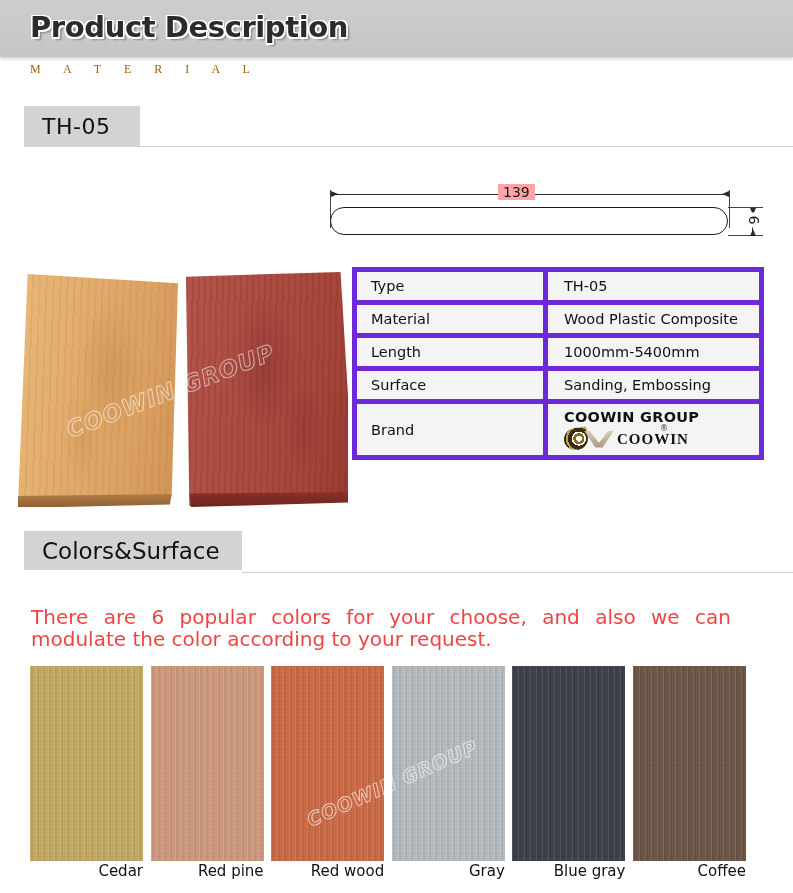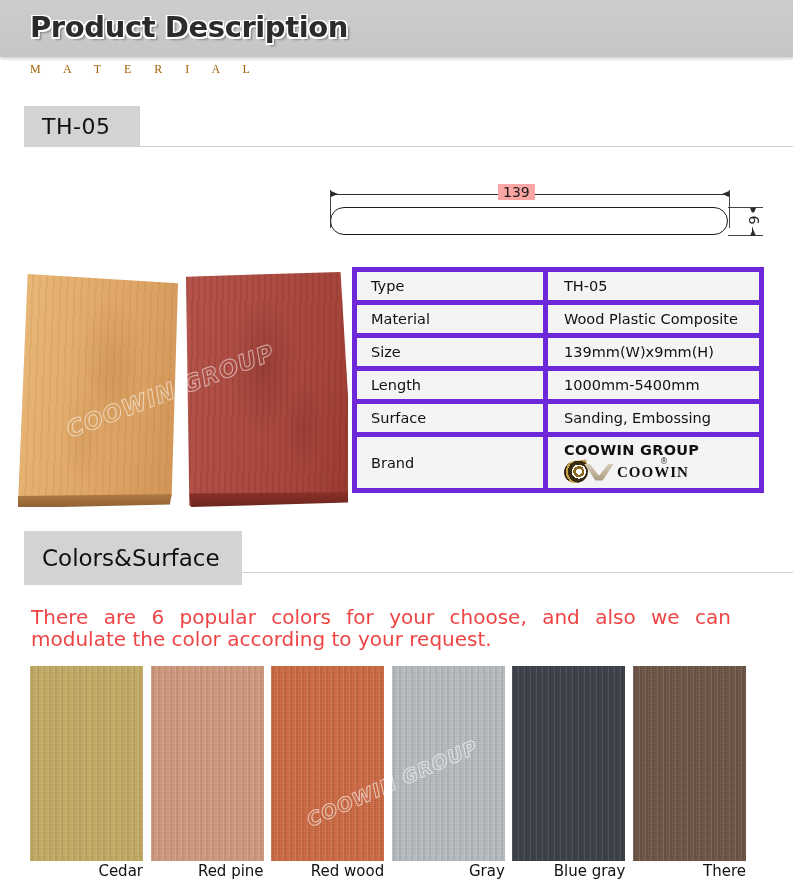--- a/index.html
+++ b/index.html
@@ -55,21 +55,21 @@
   .tab-rule{
     position:absolute;height:1px;background:#cfcfcf;
   }
 
   #tab-th05{left:24px;top:106px;}
   #tab-th05 .tab-box{width:116px;height:41px;}
   #tab-th05 .tab-label{font-size:22px;letter-spacing:.5px;}
   #tab-th05 .tab-rule{left:116px;top:40px;width:653px;}
 
   #tab-colors{left:24px;top:531px;}
-  #tab-colors .tab-box{width:218px;height:54px;}
+  #tab-colors .tab-box{width:218px;height:39px;}
   #tab-colors .tab-label{font-size:23px;letter-spacing:0;}
   #tab-colors .tab-rule{left:218px;top:41px;width:551px;}
 
   
   .drawing{position:absolute;left:320px;top:178px;width:450px;height:70px;}
   .dim-top-line{position:absolute;left:10px;top:16px;width:400px;height:1px;background:#2b2b2b;}
   .dim-top-label{
     position:absolute;left:178px;top:6px;
     background:#fca5a5;padding:0 5px;font-size:14px;color:#1a1a1a;
     font-family:"DejaVu Sans",sans-serif;
@@ -240,24 +240,20 @@
   <tbody>
     <tr>
       <td class="k">Type</td>
       <td class="v">TH-05</td>
     </tr>
     <tr>
       <td class="k">Material</td>
       <td class="v">Wood Plastic Composite</td>
     </tr>
     <tr>
-      <td class="k">Size</td>
-      <td class="v">139mm(W)x9mm(H)</td>
-    </tr>
-    <tr>
       <td class="k">Length</td>
       <td class="v">1000mm-5400mm</td>
     </tr>
     <tr>
       <td class="k">Surface</td>
       <td class="v">Sanding, Embossing</td>
     </tr>
     <tr>
       <td class="k">Brand</td>
       <td class="v brand-cell">
@@ -302,13 +298,13 @@
       <div class="tex" style="background: repeating-linear-gradient(90deg, rgba(255, 255, 255, 0.1) 0px, rgba(255, 255, 255, 0.1) 1px, rgba(0, 0, 0, 0.06) 1px, rgba(0, 0, 0, 0.06) 3px, rgba(255, 255, 255, 0) 3px, rgba(255, 255, 255, 0) 6px), repeating-linear-gradient(0deg, rgba(0, 0, 0, 0.04) 0px, rgba(0, 0, 0, 0.04) 1px, rgba(255, 255, 255, 0.03) 1px, rgba(255, 255, 255, 0.03) 2px);"></div>
     </div>
   </div>
 <div class="watermark wm-swatch">COOWIN GROUP</div>
 
 <div class="swatch-label" style="left: 30px;">Cedar</div>
 <div class="swatch-label" style="left: 150.6px;">Red pine</div>
 <div class="swatch-label" style="left: 271.2px;">Red wood</div>
 <div class="swatch-label" style="left: 391.8px;">Gray</div>
 <div class="swatch-label" style="left: 512.4px;">Blue gray</div>
-<div class="swatch-label" style="left: 633px;">There</div>
+<div class="swatch-label" style="left: 633px;">Coffee</div>
 
 </body></html>

